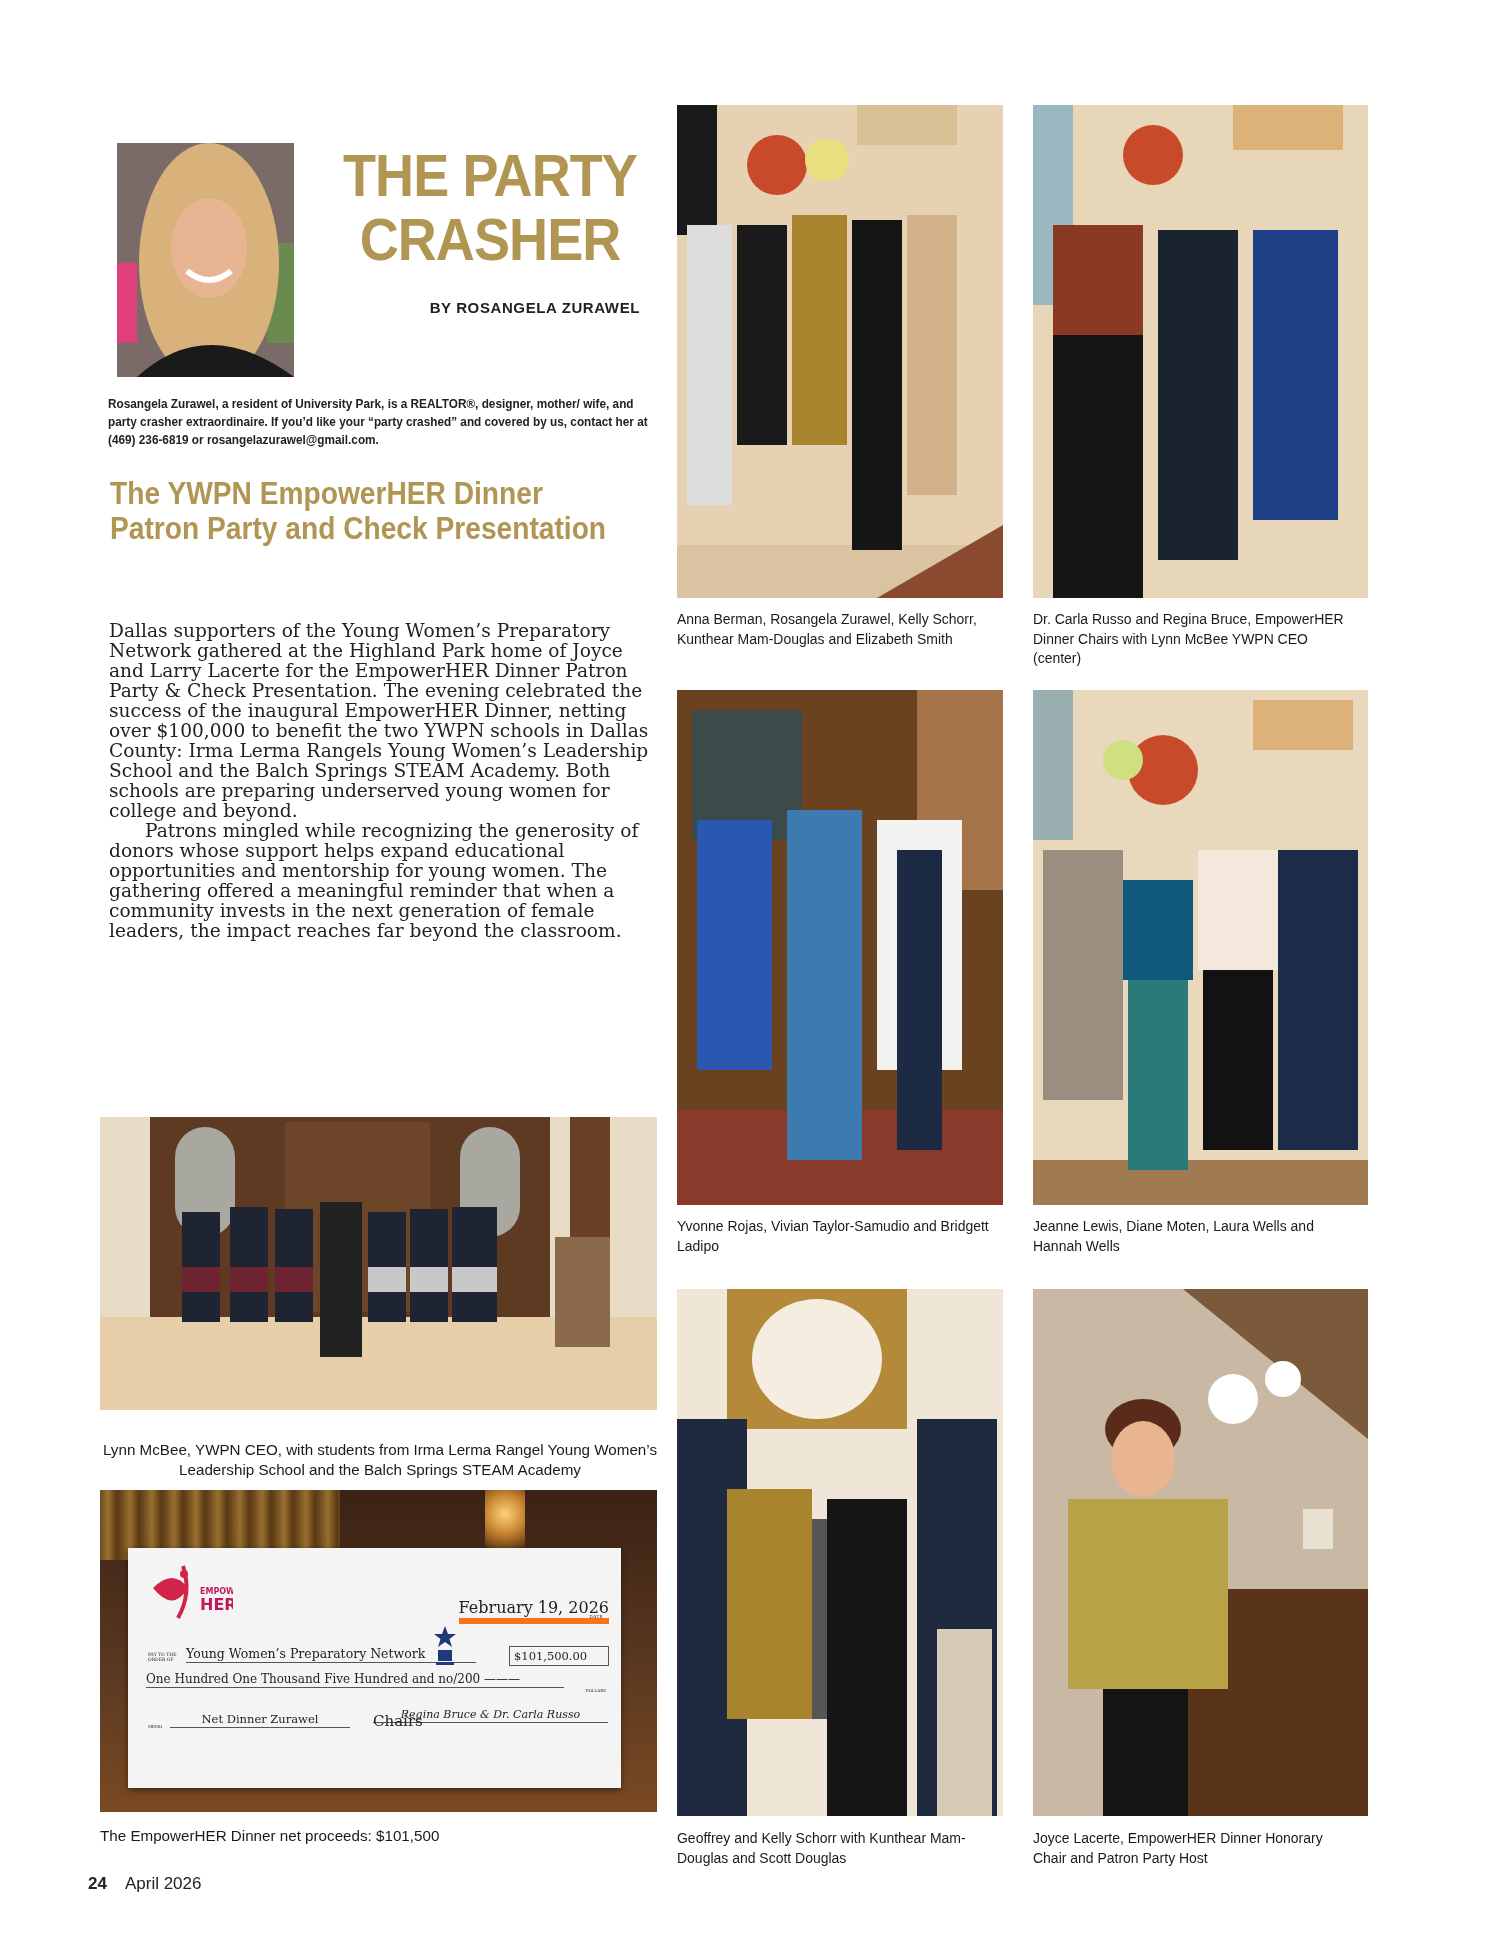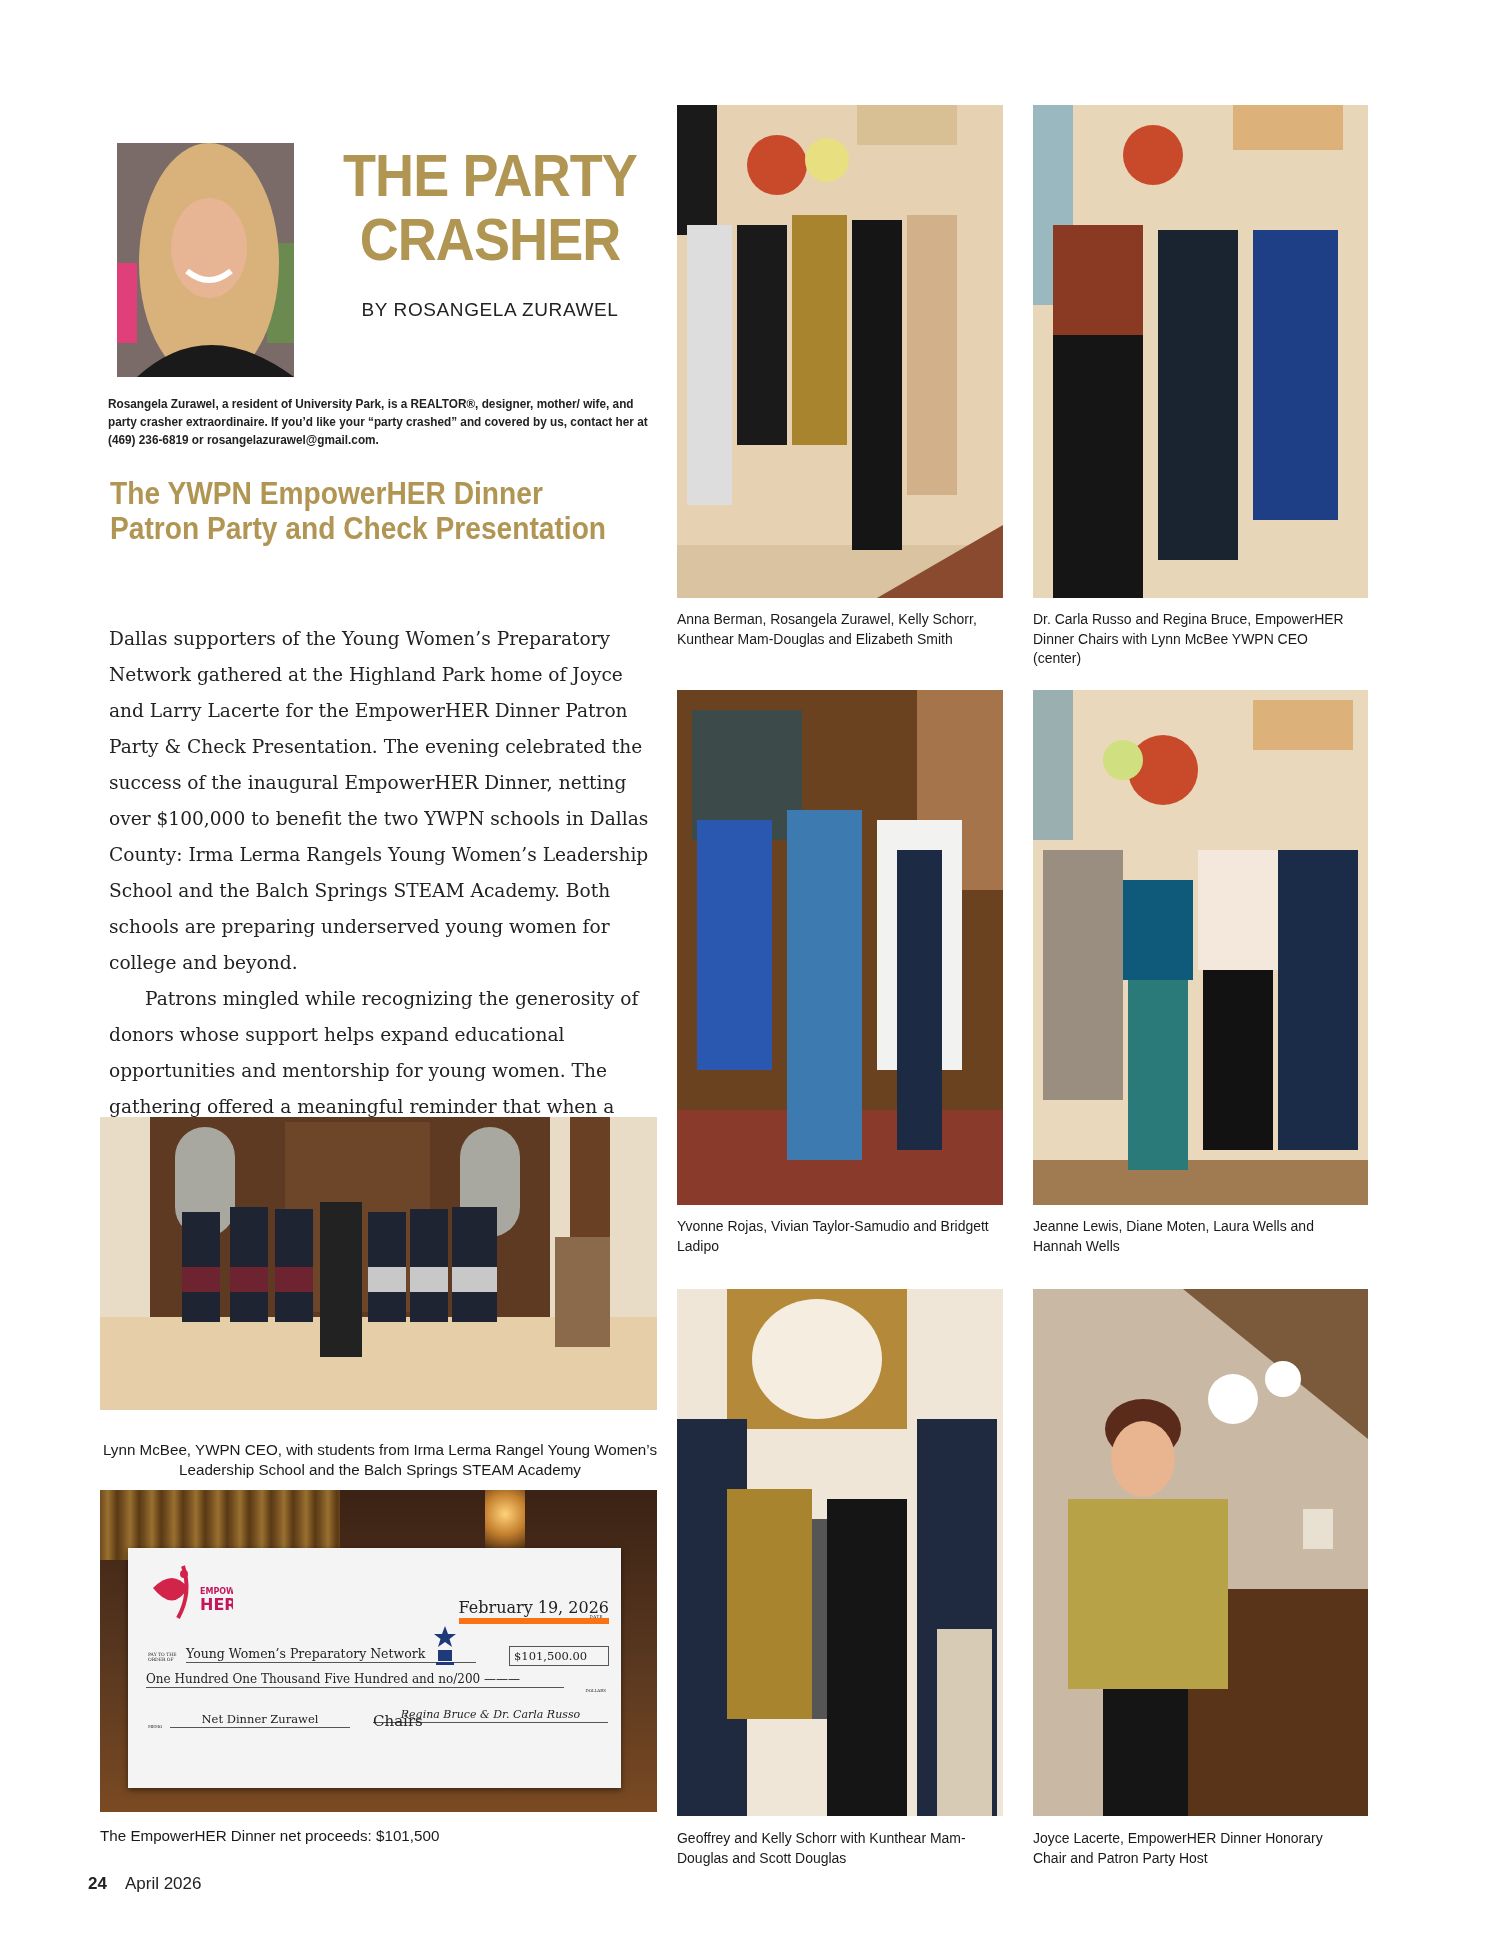--- a/index.html
+++ b/index.html
@@ -1,24 +1,24 @@
 <!DOCTYPE html>
 <html><head>
 <meta charset="utf-8">
 <style>
   html, body { margin:0; padding:0; background:#ffffff; }
   body { width:1500px; height:1941px; position:relative; overflow:hidden; font-family:"Liberation Sans", sans-serif; color:#1a1a1a; }
   .abs { position:absolute; }
   .photo { position:absolute; overflow:hidden; }
   .photo svg { width:100%; height:100%; display:block; }
   .title { left:320px; top:144px; width:340px; text-align:center; color:#b09553; font-family:"Liberation Sans", sans-serif; font-weight:700; font-size:60px; line-height:64px; letter-spacing:-1px; transform:scaleX(0.9); transform-origin:center top; }
-  .byline { left:340px; top:299px; width:300px; text-align:center; font-size:19px; font-weight:400; letter-spacing:0.6px; color:#222; }
+  .byline { left:340px; top:299px; width:300px; text-align:right; font-size:15px; font-weight:700; letter-spacing:0.6px; color:#222; }
   .bio { left:108px; top:395px; width:552px; font-size:13.4px; line-height:18px; font-weight:700; color:#222; transform:scaleX(0.88); transform-origin:left top; width:627px; }
   .subhead { left:110px; top:476px; width:520px; color:#b09553; font-weight:700; font-size:32px; line-height:35px; transform:scaleX(0.88); transform-origin:left top; width:600px; }
-  .body-text { left:109px; top:621px; width:552px; font-family:"DejaVu Serif", serif; font-size:18.6px; line-height:36px; color:#222; }
+  .body-text { left:109px; top:621px; width:552px; font-family:"DejaVu Serif", serif; font-size:18.6px; line-height:20px; color:#222; }
   .body-text p { margin:0; }
   .body-text p + p { text-indent:36px; }
   .caption { position:absolute; font-size:15.2px; line-height:19.5px; color:#1a1a1a; }
   .caption.cond { transform:scaleX(0.92); transform-origin:left top; }
   .footer { left:88px; top:1874px; font-size:17px; color:#222; }
   .footer .num { font-weight:700; margin-right:18px; }
   .check-wrap { position:absolute; left:100px; top:1490px; width:557px; height:322px; overflow:hidden; background:linear-gradient(180deg,#3a2214 0%,#5a3820 55%,#7a4a22 100%); }
   .books { position:absolute; left:0; top:0; width:240px; height:70px; background:repeating-linear-gradient(90deg,#6e4a1e 0px,#9a7030 8px,#5a3a15 17px,#6e4a1e 22px); }
   .lamp { position:absolute; left:385px; top:0; width:40px; height:60px; background:radial-gradient(circle at 50% 40%, #ffd27a 0%, #c4802e 50%, #4a2a10 100%); }
   .check { position:absolute; left:28px; top:58px; width:493px; height:240px; background:#f4f4f4; box-shadow:0 2px 6px rgba(0,0,0,0.5); font-family:"DejaVu Serif", serif; color:#222; }

